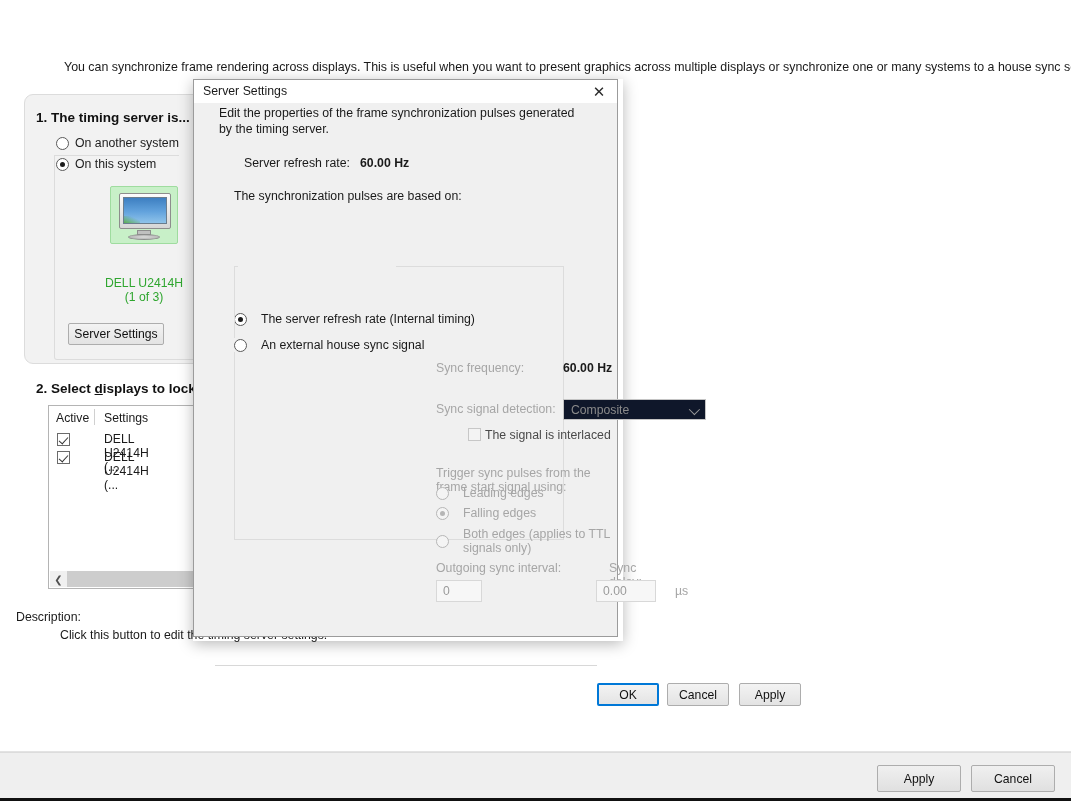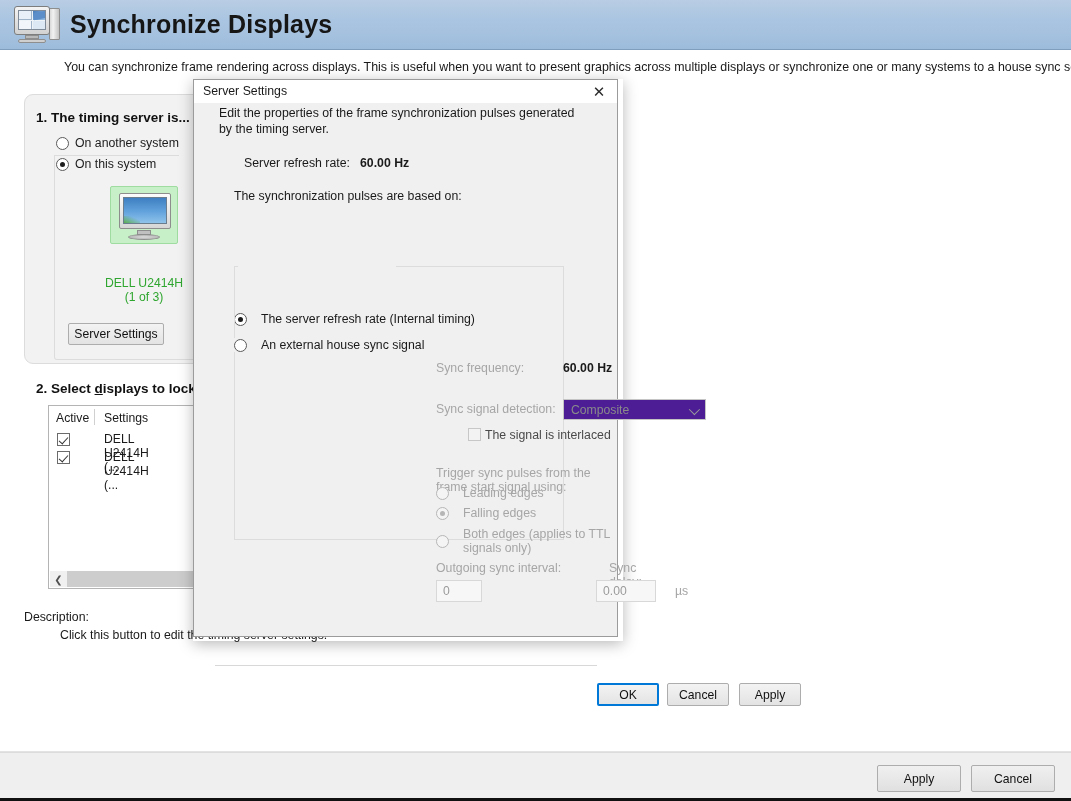--- a/index.html
+++ b/index.html
@@ -184,21 +184,21 @@
     background: #f0f0f0; display: flex; align-items: center;
   }
   .hs-left {
     width: 17px; height: 16px; background:#f0f0f0;
     display:flex; align-items:center; justify-content:center;
     font-size: 10px; color: #505050;
   }
   .hs-thumb { height: 16px; background: #cdcdcd; }
 
   
-  .desc-label { position:absolute; left: 24px; top: 610px; font-size: 12.3px; color:#1a1a1a;text-align:center; }
+  .desc-label { position:absolute; left: 16px; top: 610px; font-size: 12.3px; color:#1a1a1a;text-align:center; }
   .desc-text { position:absolute; left: 60px; top: 628px; font-size: 12.3px; color:#1a1a1a; }
 
   
   .content-rule {
     position:absolute; left:0; top: 751px; width: 1071px; height: 1px; background:#e3e3e3;
   }
   .footer {
     position:absolute; left: 0; top: 752px; width: 1071px; height: 46px;
     background: #efefef; border-top: 1px solid #dcdcdc;
   }
@@ -246,21 +246,21 @@
     border: 1px solid #dcdcdc; border-top: none;
   }
   .ext-group::before { content:''; position:absolute; left:-1px; top:0; width: 4px; height:1px; background:#dcdcdc;}
   .ext-group::after { content:''; position:absolute; right:-1px; top:0; width: 168px; height:1px; background:#dcdcdc;}
 
   .lbl-dim { position:absolute; font-size:12.3px; color:#a6a6a6; }
   .val-bold { position:absolute; font-size:12.3px; color:#1a1a1a; font-weight:bold; }
 
   .combo {
     position:absolute; left: 369px; top: 319px; width: 143px; height: 21px;
-    background: #4c1d95; border: 1px solid #c4c4c4;
+    background: #0f172a; border: 1px solid #c4c4c4;
     font-size: 12.2px; color: #8a8a8a;
   }
   .combo .cv { position:absolute; left: 7px; top: 3px; }
   .combo .chev {
     position:absolute; right: 8px; top: 7px;
     width: 8px; height: 8px; border-right: 1.5px solid #9a9a9a; border-bottom: 1.5px solid #9a9a9a;
     transform: rotate(45deg) translateY(-2px);
   }
 
   .cbx-dim {
@@ -284,37 +284,20 @@
   }
   .b-ok { left: 403px; }
   .b-cancel { left: 473px; }
   .b-apply { left: 545px; }
 </style>
 </head>
 <body>
 
 <div id="app">
 
-  <div class="banner">
-    <div class="banner-icon">
-      <div class="mon-tower"></div>
-      <div class="mon-body">
-        <div class="mon-screen">
-          <i class="q1"></i>
-            <i class="q2"></i>
-            <i class="q2b"></i>
-            <i class="q3"></i>
-            <i class="q4"></i>
-        </div>
-      </div>
-      <div class="mon-stand"></div>
-      <div class="mon-base"></div>
-    </div>
-    <div class="banner-title">Synchronize Displays</div>
-  </div>
 
   <div class="intro">You can synchronize frame rendering across displays. This is useful when you want to present graphics across multiple displays or synchronize one or many systems to a house sync source.</div>
 
   <div class="panel1"></div>
   <div class="step-title s1t">1.  The timing server is...</div>
 
   <div class="radio-row" style="left:56px; top:136px;">
     <span class="rb"></span>
     <span>On another system</span>
   </div>

